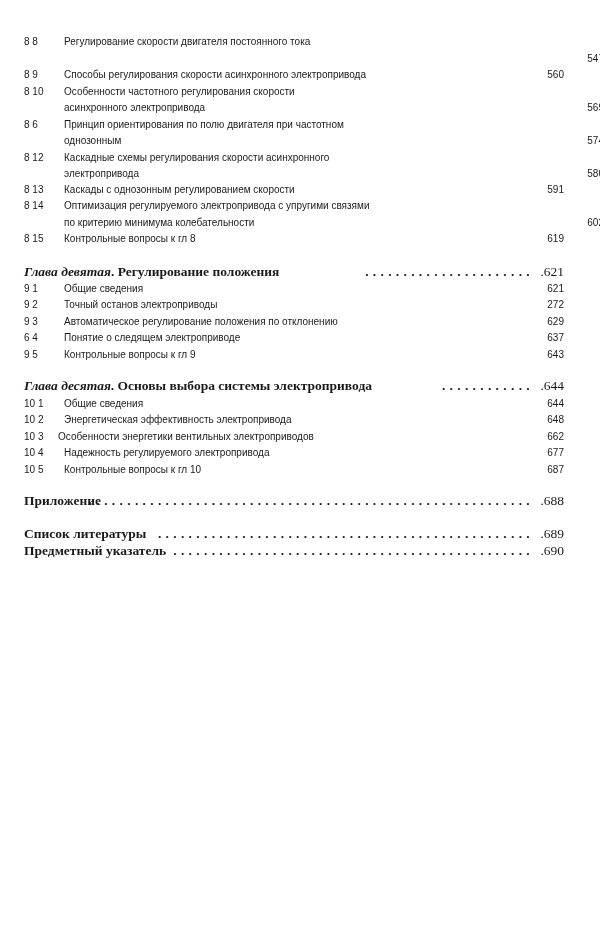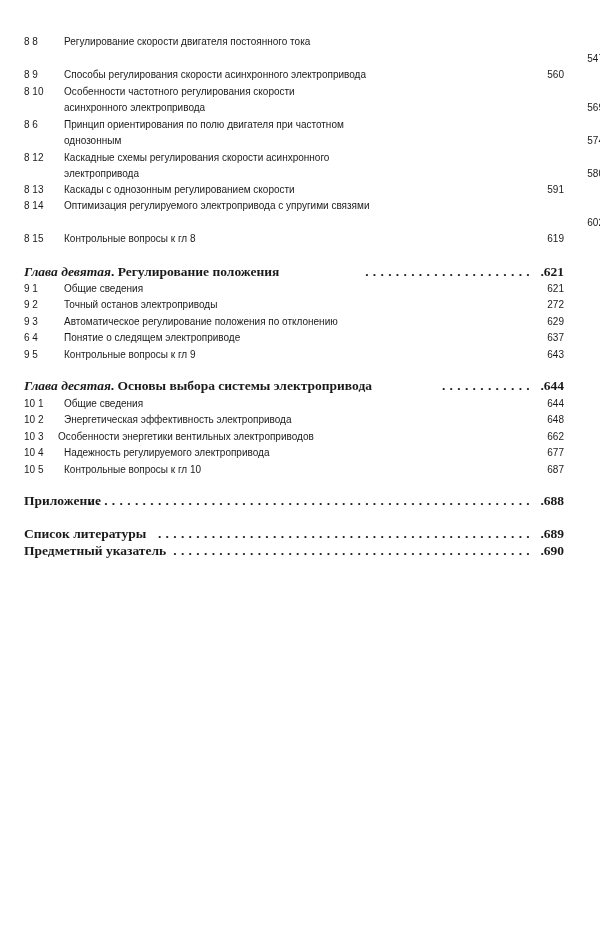--- a/index.html
+++ b/index.html
@@ -6,21 +6,21 @@
   body { width:600px; height:926px; position:relative; overflow:hidden;
          font-family:"Liberation Sans", sans-serif; color:#1a1a1a; }
   .line { position:absolute; left:24px; width:540px; height:17px; font-size:10px;
           line-height:17px; white-space:nowrap; }
   .num { display:inline-block; width:40px; }
   .cont { padding-left:40px; }
   .page { position:absolute; right:0; top:0; }
   .chapter { font-weight:bold; font-family:"Liberation Serif", serif; font-size:13.5px; }
   .chapter .ital { font-style:italic;text-align:right; }
   .dots { position:absolute; right:30px; top:0; overflow:hidden; letter-spacing:4.3px; }
-  .chapter .page { font-weight:bold; }
+  .chapter .page { font-weight:normal; }
 </style>
 </head>
 <body>
 
 <div class="line" style="top:33px">
   <span class="num">8 8</span><span>Регулирование скорости двигателя постоянного тока</span>
 </div>
 <div class="line cont" style="top:50px">
   <span class="page">547</span>
 </div>
@@ -50,20 +50,21 @@
   <span class="page">580</span>
 </div>
 <div class="line" style="top:181px">
   <span class="num">8 13</span><span>Каскады с однозонным регулированием скорости</span>
   <span class="page">591</span>
 </div>
 <div class="line" style="top:197px">
   <span class="num">8 14</span><span>Оптимизация регулируемого электропривода с упругими связями</span>
 </div>
 <div class="line cont" style="top:214px">
+  <span>по критерию минимума колебательности</span>
   <span class="page">602</span>
 </div>
 <div class="line" style="top:230px">
   <span class="num">8 15</span><span>Контрольные вопросы к гл 8</span>
   <span class="page">619</span>
 </div>
 
 <div class="line chapter" style="top:263px">
   <span class="ital">Глава девятая</span><span>. Регулирование положения</span>
   <span class="dots">......................</span>

